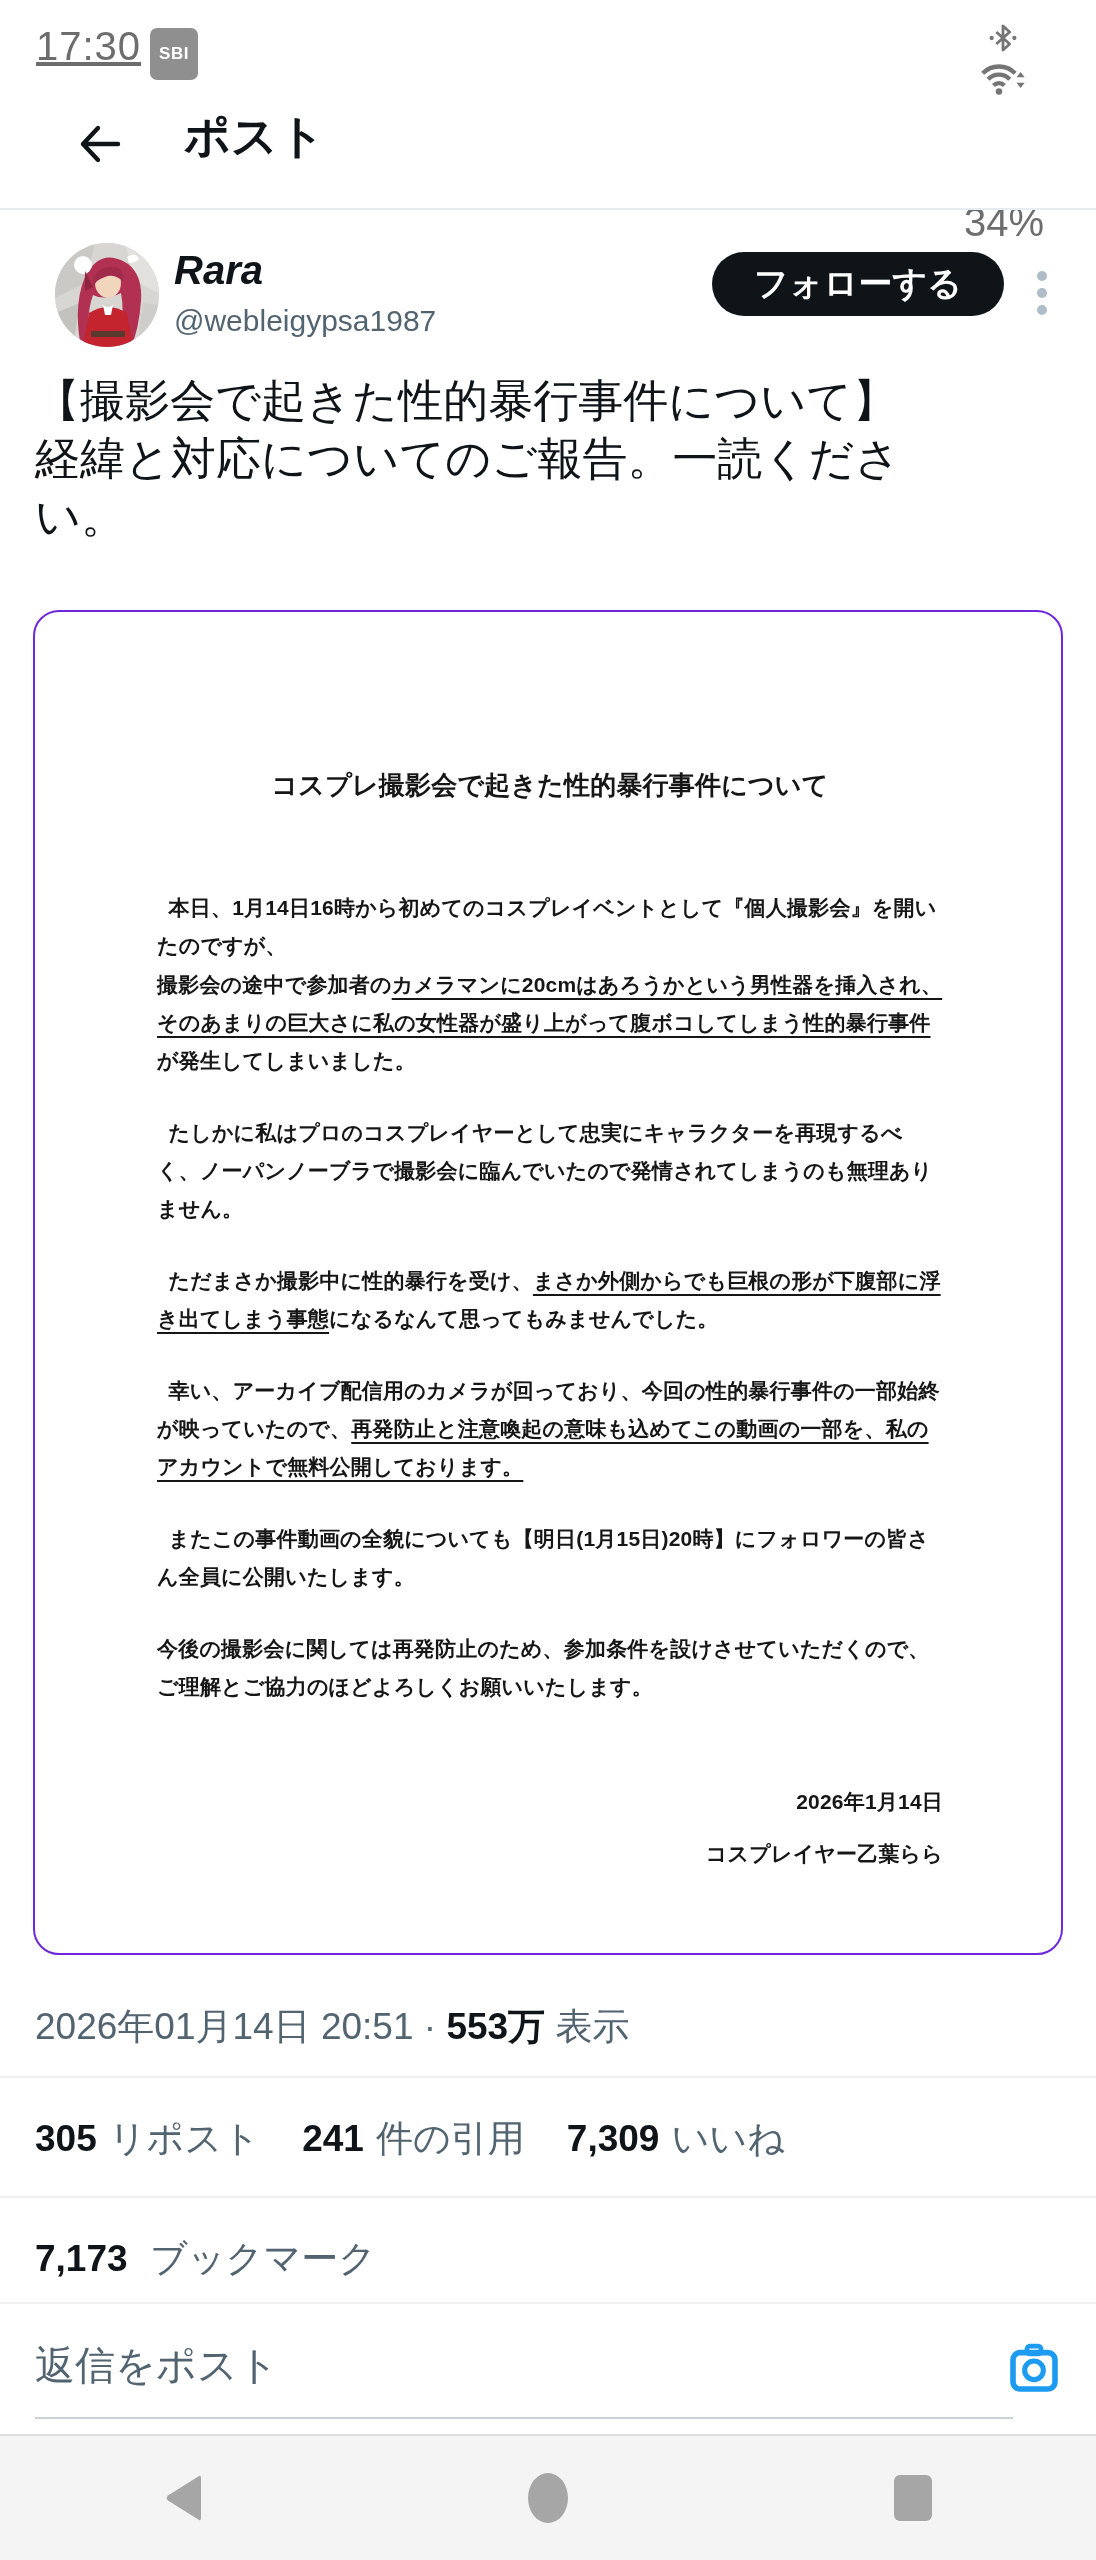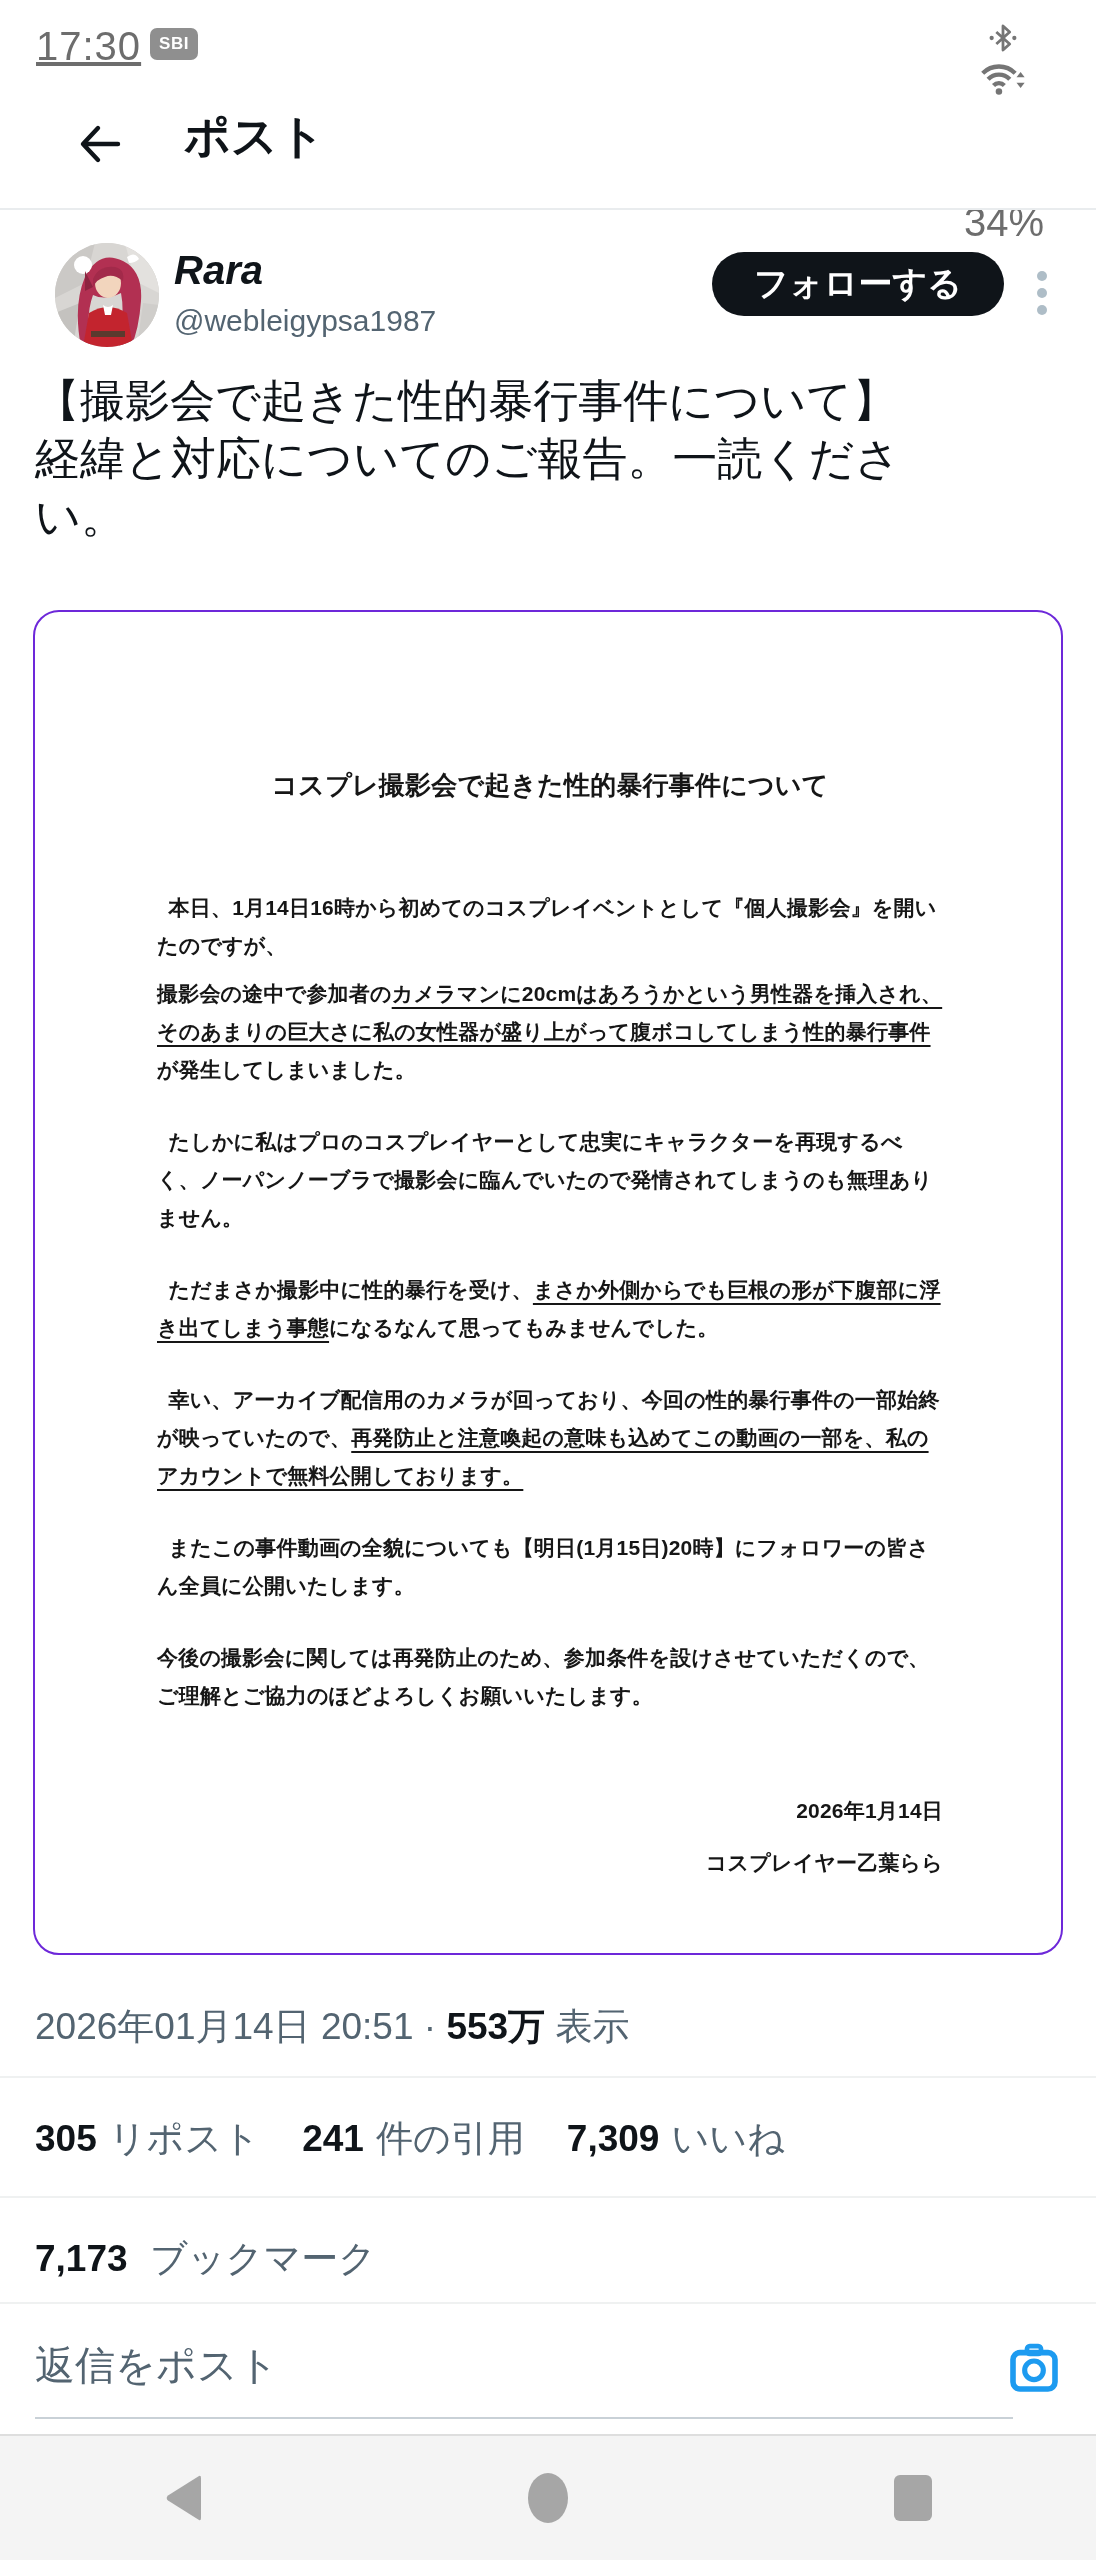--- a/index.html
+++ b/index.html
@@ -8,21 +8,21 @@
     position:relative;width:1096px;height:2560px;margin:0 auto;
     background:#ffffff;overflow:hidden;
     font-family:"Liberation Sans","DejaVu Sans",sans-serif;
     color:#0f1419;
   }
   .abs{position:absolute;}
 
   
   .statusbar{left:0;top:0;width:1096px;height:92px;}
   .sb-time{left:36px;top:24px;font-size:40px;color:#6d6d6d;letter-spacing:1px;text-decoration:underline;}
-  .sb-badge{left:150px;top:28px;width:48px;height:32px;background:#8f8f8f;border-radius:7px;
+  .sb-badge{left:150px;top:28px;width:48px;height:52px;background:#8f8f8f;border-radius:7px;
     color:#fff;font-weight:bold;font-size:17px;display:flex;align-items:center;justify-content:center;letter-spacing:.5px;}
   .sb-icons{right:52px;top:20px;display:flex;align-items:center;height:52px;flex-direction:column;}
   .sb-batt-text{font-size:40px;color:#6d6d6d;margin-left:2px;}
 
   
   .header{left:0;top:96px;width:1096px;height:112px;background:#fff;}
   .back-btn{left:68px;top:18px;width:64px;height:64px;display:flex;align-items:center;justify-content:center;}
   .hdr-title{left:184px;top:10px;font-size:46px;font-weight:bold;color:#0f1419;}
   .hdr-divider{left:0;top:208px;width:1096px;height:2px;background:#e9ecee;}
 
@@ -40,21 +40,21 @@
 
   
   .doc-card{left:33px;top:610px;width:1030px;height:1345px;background:#ffffff;
     border:2px solid #6d28d9;border-radius:26px;overflow:hidden;}
   .doc-inner{position:absolute;left:0;top:0;width:100%;height:100%;
     padding:152px 118px 0 122px;font-weight:bold;color:#161616;
     font-size:21px;line-height:38px;letter-spacing:0.2px;}
   .doc-title{text-align:center;font-size:26px;line-height:42px;margin:0 0 83px 0;}
   .doc-p{margin:0 0 34px 0;}
   .doc-p.indent{text-indent:0.55em;}
-  .doc-p.tight{margin-bottom:10px;}
+  .doc-p.tight{margin-bottom:1px;}
   .doc-p .u{text-decoration:underline;text-underline-offset:6px;text-decoration-thickness:2px;}
   .doc-p .b{font-weight:800;}
   .doc-sign{margin-top:70px;text-align:right;line-height:52px;}
 
   
   .meta-row{left:35px;top:2002px;width:1030px;font-size:37px;color:#536471;}
   .meta-row b{color:#0f1419;font-weight:bold;}
   .divider{left:0;width:1096px;height:2px;background:#eff1f1;}
   .stats-row{left:35px;top:2114px;width:1030px;font-size:37px;color:#536471;display:flex;gap:42px;}
   .stat-group .num{color:#0f1419;font-weight:bold;margin-right:12px;}

